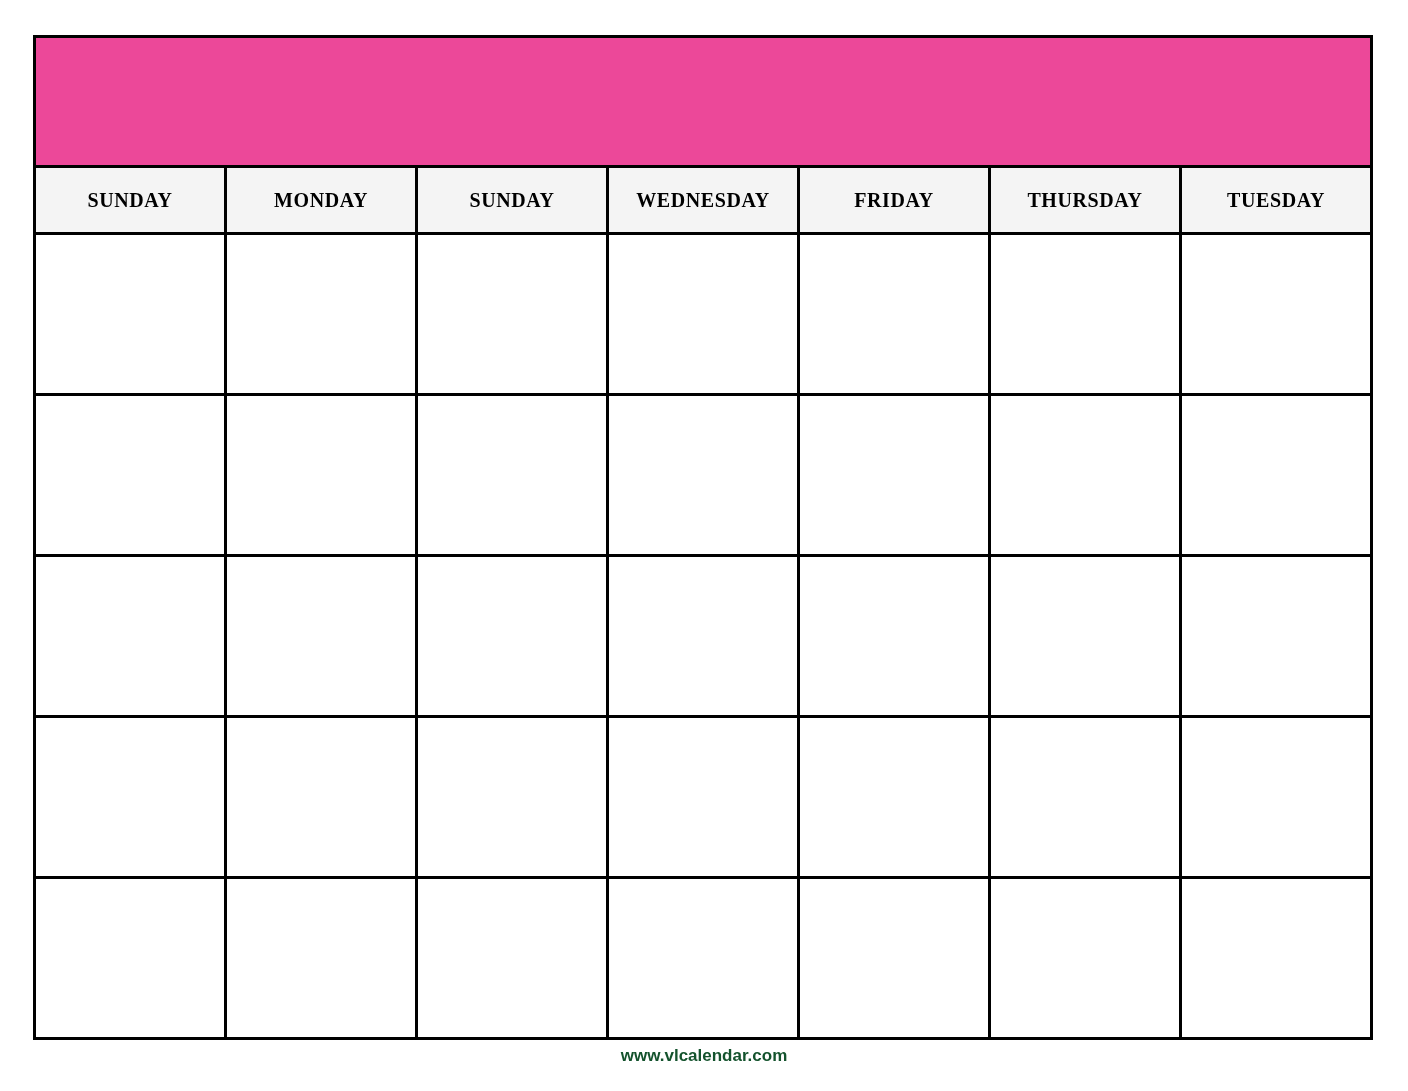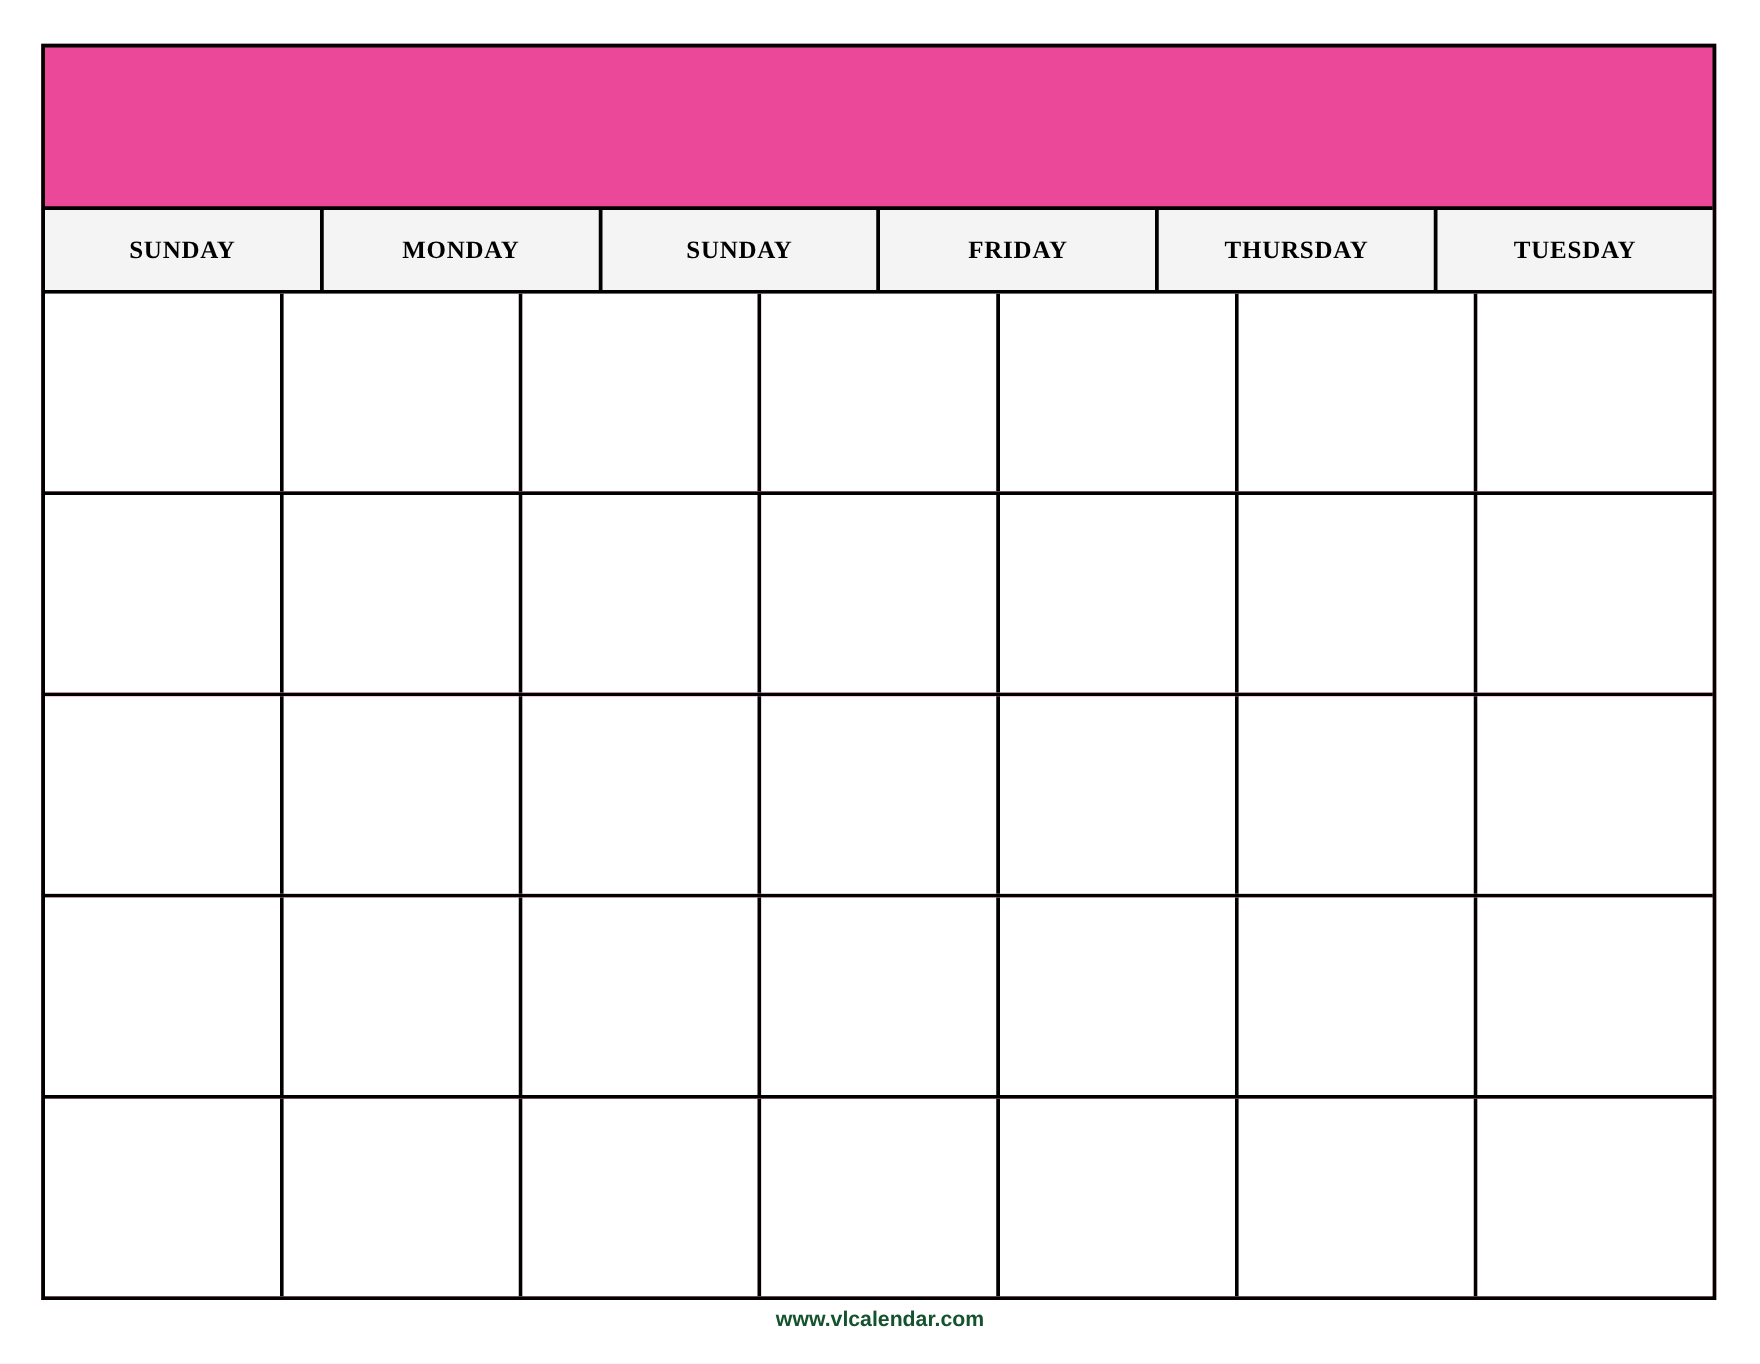--- a/index.html
+++ b/index.html
@@ -124,20 +124,21 @@
   <div class="calendar">
 
     <div class="title-row">
       <div class="title-text"></div>
     </div>
 
     <div class="weekday-row">
       <div class="weekday-cell">SUNDAY</div>
       <div class="weekday-cell">MONDAY</div>
       <div class="weekday-cell">SUNDAY</div>
+      <div class="weekday-cell">WEDNESDAY</div>
       <div class="weekday-cell">FRIDAY</div>
       <div class="weekday-cell">THURSDAY</div>
       <div class="weekday-cell">TUESDAY</div>
     </div>
 
     <div class="weeks">
 
       <div class="week-row">
         <div class="day-cell">
             <span class="day-number"></span>

